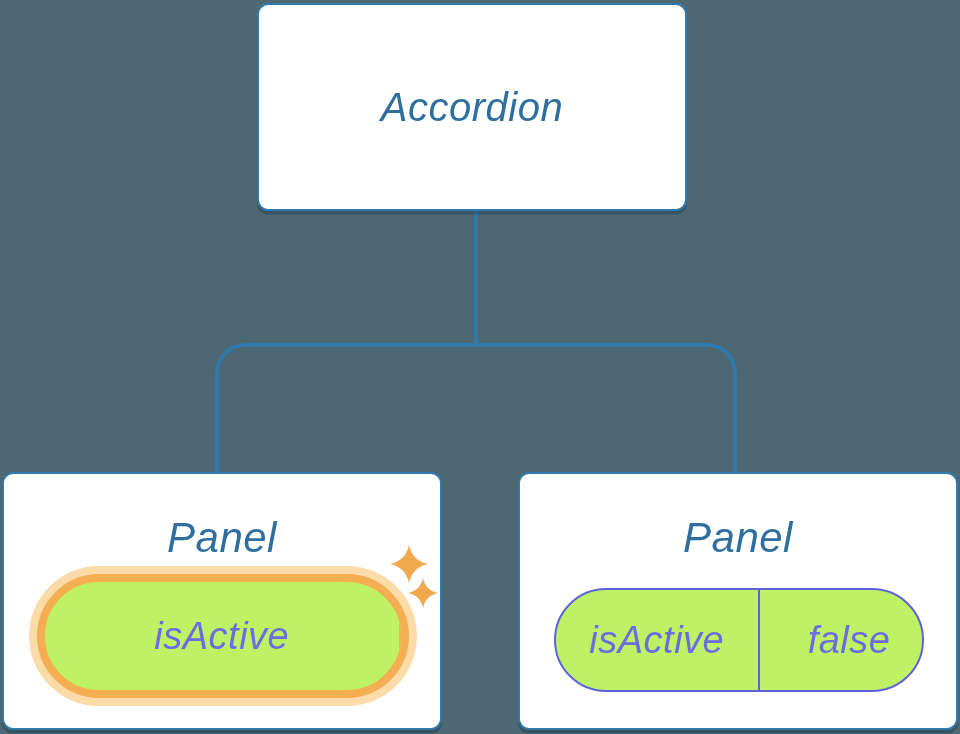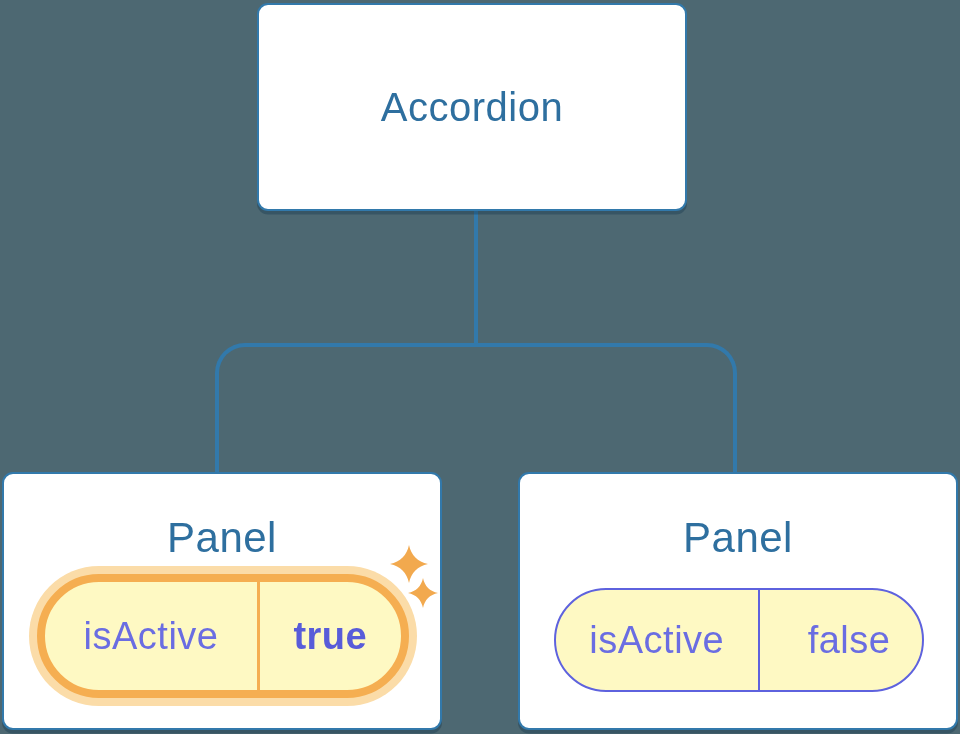--- a/index.html
+++ b/index.html
@@ -12,21 +12,21 @@
     --highlight-orange:#f5ae51;
     --highlight-glow:#fbdca8;
     --sparkle-orange:#f2a94e;
   }
   *{margin:0;padding:0;box-sizing:border-box;}
   html,body{width:960px;height:734px;overflow:hidden;}
   body{
     background:var(--background);
     font-family:"Liberation Sans","DejaVu Sans",sans-serif;
   }
-  .stage{position:relative;width:960px;height:734px;}
+  .stage{position:relative;width:960px;height:734px;font-style:italic;}
 
   
   .stem{
     position:absolute;left:474px;top:206px;width:4px;height:140px;
     background:var(--line-blue);
   }
   .bracket{
     position:absolute;left:215px;top:343px;width:522px;height:129px;
     border-top:4px solid var(--line-blue);
     border-left:4px solid var(--line-blue);
@@ -51,21 +51,21 @@
   }
   .node-panel-left{left:2px;top:472px;width:440px;height:258px;}
   .node-panel-right{left:518px;top:472px;width:440px;height:258px;}
   .panel-title{
     position:absolute;left:0;right:0;top:40px;text-align:center;
     color:var(--node-text-blue);font-size:42px;font-weight:500;letter-spacing:.5px;
   }
 
   
   .pill{
-    position:absolute;background:#fef9c3;
+    position:absolute;background:#bef264;
     display:flex;align-items:stretch;overflow:hidden;text-align:center;
   }
   .pill-active{
     left:33px;top:100px;width:372px;height:124px;
     border:8px solid var(--highlight-orange);
     border-radius:70px;
     box-shadow:0 0 0 8px var(--highlight-glow);
   }
   .pill-inactive{
     left:34px;top:114px;width:370px;height:104px;
@@ -101,21 +101,20 @@
 
   <div class="node node-root">
     <span class="node-label">Accordion</span>
   </div>
 
   <div class="node node-panel-left">
     <div class="panel-title">Panel</div>
     <div class="pill pill-active">
       <span class="pill-cell key">isActive</span>
       <span class="pill-divider"></span>
-      <span class="pill-cell val val-bold">true</span>
     </div>
     <span class="sparkle sparkle-big">
       <svg viewBox="0 0 24 24" aria-hidden="true">
         <path d="M12 0 C13.4 6.6 17.4 10.6 24 12 C17.4 13.4 13.4 17.4 12 24 C10.6 17.4 6.6 13.4 0 12 C6.6 10.6 10.6 6.6 12 0 Z"></path>
       </svg>
     </span>
     <span class="sparkle sparkle-small">
       <svg viewBox="0 0 24 24" aria-hidden="true">
         <path d="M12 0 C13.4 6.6 17.4 10.6 24 12 C17.4 13.4 13.4 17.4 12 24 C10.6 17.4 6.6 13.4 0 12 C6.6 10.6 10.6 6.6 12 0 Z"></path>
       </svg>

